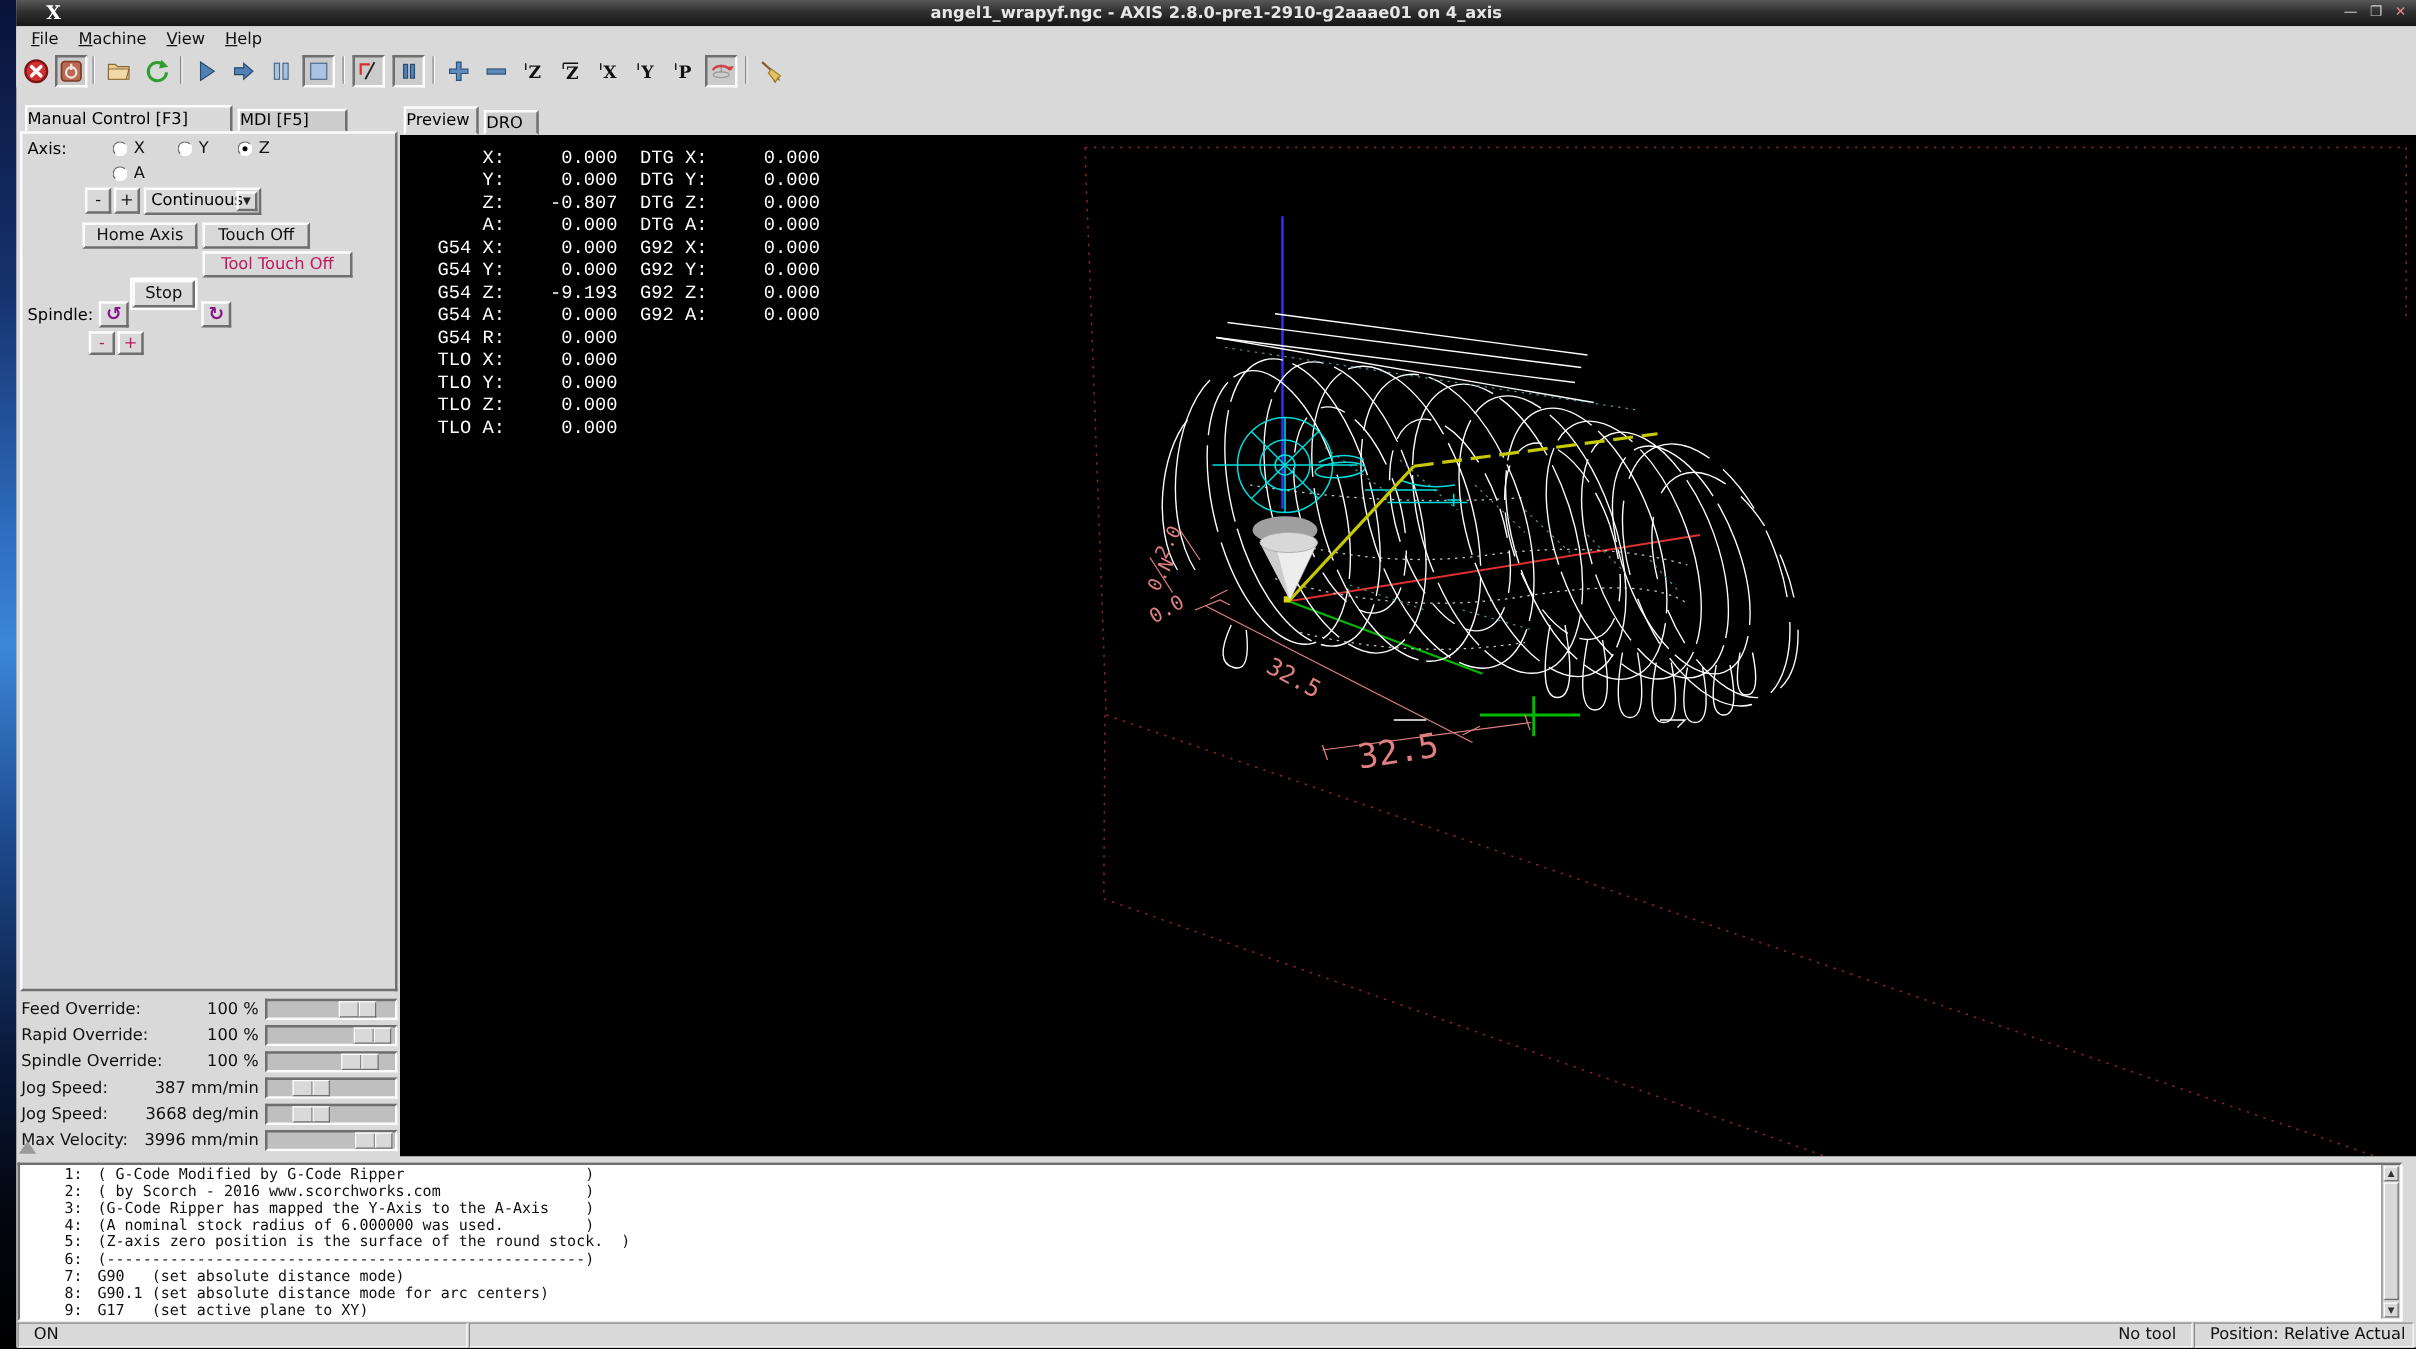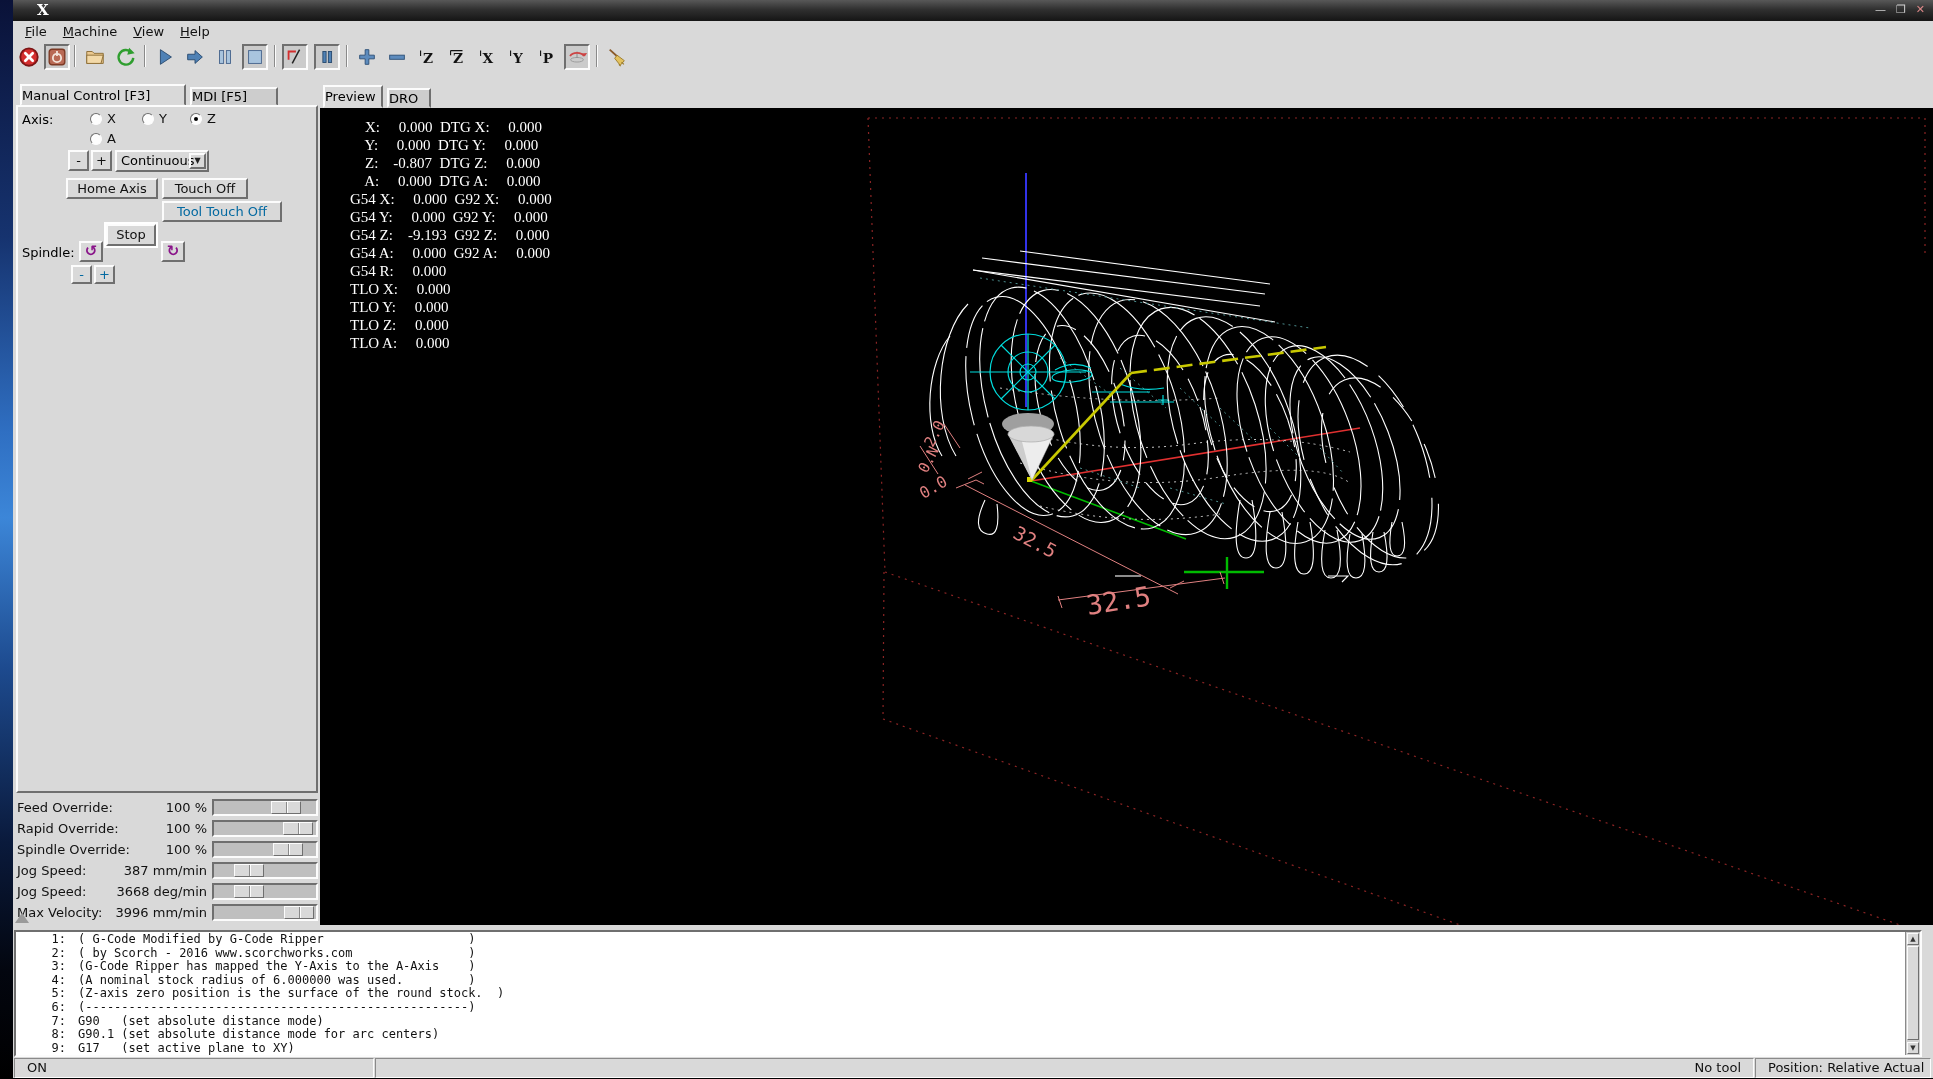--- a/index.html
+++ b/index.html
@@ -27,21 +27,21 @@
   
   .toolbar { position:absolute; left:0; top:42px; width:100%; height:28px; background:#d9d9d9; }
   .tb { position:absolute; top:2px; width:26px; height:26px; border:2px solid transparent; display:flex; align-items:center; justify-content:center; }
   .tb.checked { border-color:#6f6f6f #fcfcfc #fcfcfc #6f6f6f; background:#cbcbcb; }
   .tb svg { display:block; }
   .tb-sep { position:absolute; top:3px; width:2px; height:22px; border-left:1px solid #8a8a8a; border-right:1px solid #fcfcfc; }
 
   
   .raised { border:2px solid; border-color:#fcfcfc #6f6f6f #6f6f6f #fcfcfc; background:#d9d9d9; }
   .tk-btn { position:absolute; font-size:13px; color:#111; text-align:center; line-height:17px; }
-  .tk-btn.disabled { color:#0369a1; }
+  .tk-btn.disabled { color:#be185d; }
   .tab { position:absolute; border:2px solid; border-color:#fcfcfc #6f6f6f transparent #fcfcfc; background:#d9d9d9; font-size:13px; }
   .tab.inactive { background:#cdcdcd; }
 
   
   .notebook { position:absolute; left:3px; top:105px; width:302px; height:688px; }
   .radio { position:absolute; width:26px; height:16px; font-size:13px; color:#111; }
   .radio .dot { position:absolute; left:0; top:2px; width:12px; height:12px; border-radius:50%;
       border:1px solid; border-color:#6f6f6f #fcfcfc #fcfcfc #6f6f6f; background:#fdfdfd; }
   .radio.sel .dot::after { content:""; position:absolute; left:3px; top:3px; width:4px; height:4px; border-radius:50%; background:#000; }
   .radio .rlabel { position:absolute; left:17px; top:0; }
@@ -55,21 +55,21 @@
   
   .ovr-row { position:absolute; left:0; width:307px; height:21px;padding-left:48px; }
   .ovr-label { position:absolute; left:4px; top:3px; font-size:13px; color:#111; }
   .ovr-value { position:absolute; right:113px; top:3px; font-size:13px; color:#111; }
   .trough { position:absolute; right:2px; top:2px; width:106px; height:17px; background:#bfbfbf; border:2px solid; border-color:#6f6f6f #fcfcfc #fcfcfc #6f6f6f; }
   .handle { position:absolute; top:0; width:30px; height:13px; background:#d9d9d9; border:1px solid; border-color:#fcfcfc #6f6f6f #6f6f6f #fcfcfc; }
   .handle::after { content:""; position:absolute; left:14px; top:0; bottom:0; width:0; border-left:1px solid #8a8a8a; border-right:1px solid #fcfcfc; }
 
   
   .canvas { position:absolute; left:307px; top:108px; width:1613px; height:817px; background:#000; }
-  .dro { position:absolute; left:30px; top:10px; font-family:Liberation Serif, serif; font-size:15px; color:#fff; }
+  .dro { position:absolute; left:30px; top:10px; font-family:Liberation Mono, monospace; font-size:15px; color:#fff; }
   .dro div { white-space:pre; height:18px; line-height:18px; }
 
   
   .gcode { position:absolute; left:1px; top:930px; width:1908px; height:127px; background:#fff; border:2px solid; border-color:#6f6f6f #fcfcfc #fcfcfc #6f6f6f; overflow:hidden; }
   .gline { display:flex; height:13.6px; font-family:"DejaVu Sans Mono",monospace; font-size:12px; color:#111; white-space:pre; }
   .gnum { width:52px; text-align:right; padding-right:2px; }
   .gtext { padding-left:10px; }
   .gscroll { position:absolute; right:0; top:0; width:15px; height:100%; background:#cfcfcf; border-left:1px solid #8a8a8a; }
   .gscroll .thumb { position:absolute; left:1px; top:14px; width:12px; height:94px; background:#d9d9d9; border:1px solid; border-color:#fcfcfc #6f6f6f #6f6f6f #fcfcfc; }
   .arr { position:absolute; left:1px; width:12px; height:12px; background:#d9d9d9; border:1px solid; border-color:#fcfcfc #6f6f6f #6f6f6f #fcfcfc; font-size:7px; text-align:center; line-height:11px; color:#333; }
@@ -85,20 +85,21 @@
 </head>
 <body>
 
 <div id="screen">
   <div class="desktop"></div>
 
   <div class="window">
 
     <div class="titlebar">
       <span class="logo">X</span>
+      <div class="title">angel1_wrapyf.ngc - AXIS 2.8.0-pre1-2910-g2aaae01 on 4_axis</div>
       <div class="win-controls">
         <span>—</span>
         <span>❐</span>
         <span class="close">✕</span>
       </div>
     </div>
 
     <div class="menubar">
       <span class="menu-item">File</span>
       <span class="menu-item">Machine</span>

